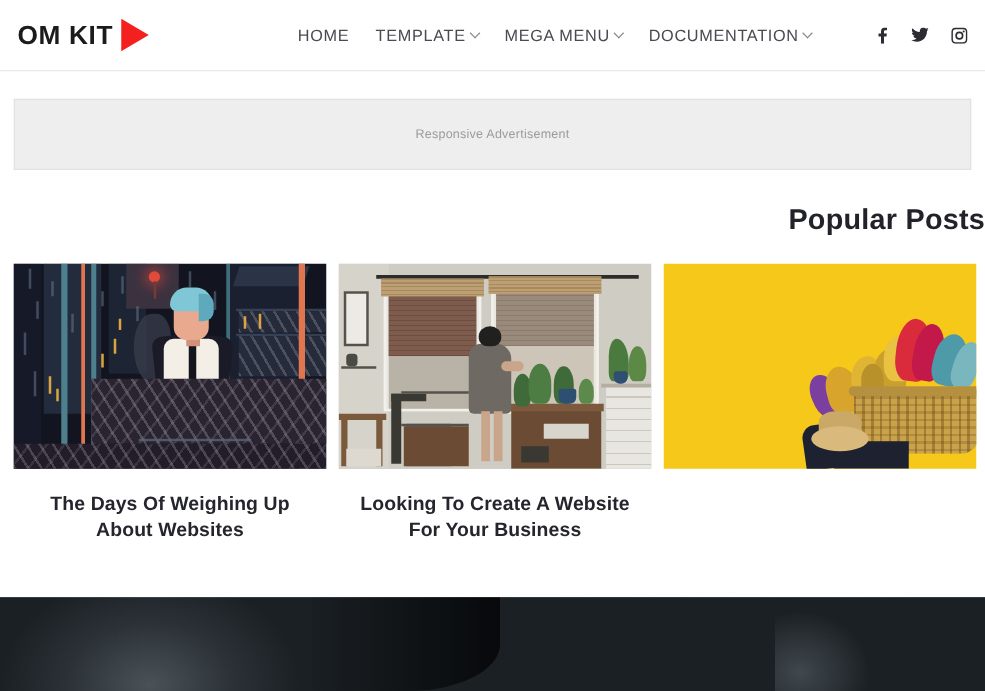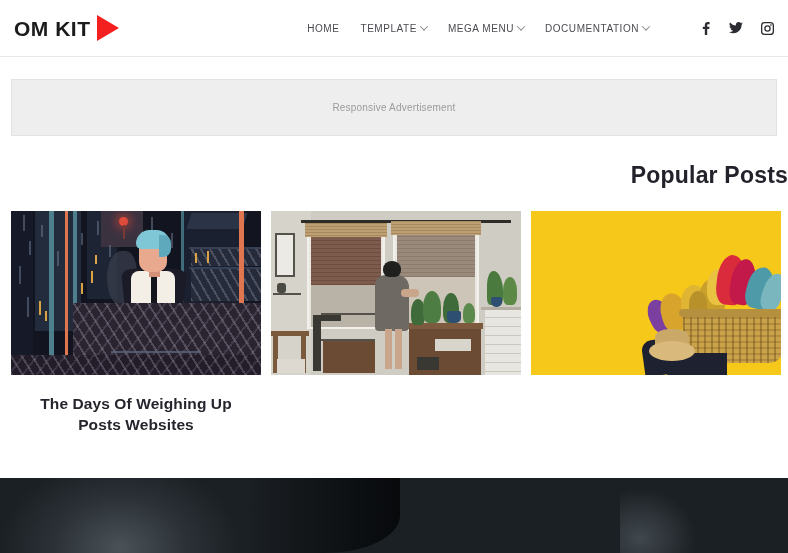--- a/index.html
+++ b/index.html
@@ -41,21 +41,21 @@
     margin-left:2px;
   }
 
   .nav {
     margin-left:auto;
     display:flex;
     align-items:center;
     gap:21px;
   }
   .nav-item {
-    font-size:10px;
+    font-size:13px;
     letter-spacing:0.55px;
     color:#4a4a52;
     white-space:nowrap;
     display:flex;
     align-items:center;
     gap:4px;
     cursor:pointer;
   }
   .chev {
     display:inline-block;
@@ -340,21 +340,21 @@
       <div class="t1-tie"></div>
       <div class="t1-neck"></div>
       <div class="t1-head"></div>
       <div class="t1-hair"></div>
       <div class="t1-hair2"></div>
 
       <div class="t1-desk"></div>
       <div class="t1-deskfront"></div>
       <div class="t1-shelfline" style="left:100px;top:140px;width:90px;background:#5a6478;"></div>
     </div>
-    <div class="post-title">The Days Of Weighing Up Posts Websites</div>
+    <div class="post-title">The Days Of Weighing Up About Websites</div>
   </div>
 
   <div class="post">
     <div class="post-thumb thumb2">
       <div class="t2-wall"></div>
       <div class="t2-wall2"></div>
       <div class="t2-rod"></div>
 
       <div class="t2-win" style="left:36px;top:18px;width:78px;height:100px;"></div>
       <div class="t2-brick" style="left:40px;top:22px;width:70px;height:52px;"></div>
@@ -399,20 +399,21 @@
       <div class="t2-chair" style="left:54px;top:128px;width:36px;height:34px;background:#6e7f8c;"></div>
       <div class="t2-desk" style="left:0px;top:120px;width:38px;height:5px;background:#7b5a3c;"></div>
       <div class="t2-desk" style="left:2px;top:124px;width:5px;height:38px;"></div>
       <div class="t2-desk" style="left:30px;top:124px;width:5px;height:38px;"></div>
       <div class="t2-stereo" style="left:6px;top:148px;width:28px;height:14px;background:#ded9d0;"></div>
 
       <div class="t2-shelf" style="left:50px;top:102px;width:54px;"></div>
       <div class="t2-shelf" style="left:50px;top:128px;width:54px;"></div>
       <div class="t2-cab" style="left:52px;top:130px;width:52px;height:32px;background:#6b4b33;"></div>
     </div>
+    <div class="post-title">Looking To Create A Website For Your Business</div>
   </div>
 
   <div class="post">
     <div class="post-thumb thumb3">
       <div class="t3-feather" style="left:118px;top:88px;width:22px;height:34px;background:#7b3fa0;transform:rotate(-25deg);"></div>
       <div class="t3-feather" style="left:130px;top:82px;width:26px;height:38px;background:#d8a42c;transform:rotate(-15deg);"></div>
       <div class="t3-feather" style="left:150px;top:74px;width:28px;height:40px;background:#e0b534;transform:rotate(-6deg);"></div>
       <div class="t3-feather" style="left:168px;top:68px;width:26px;height:40px;background:#caa02c;"></div>
       <div class="t3-feather" style="left:176px;top:58px;width:24px;height:36px;background:#e8c240;"></div>
       <div class="t3-feather" style="left:186px;top:44px;width:28px;height:50px;background:#d92b3c;transform:rotate(6deg);"></div>

